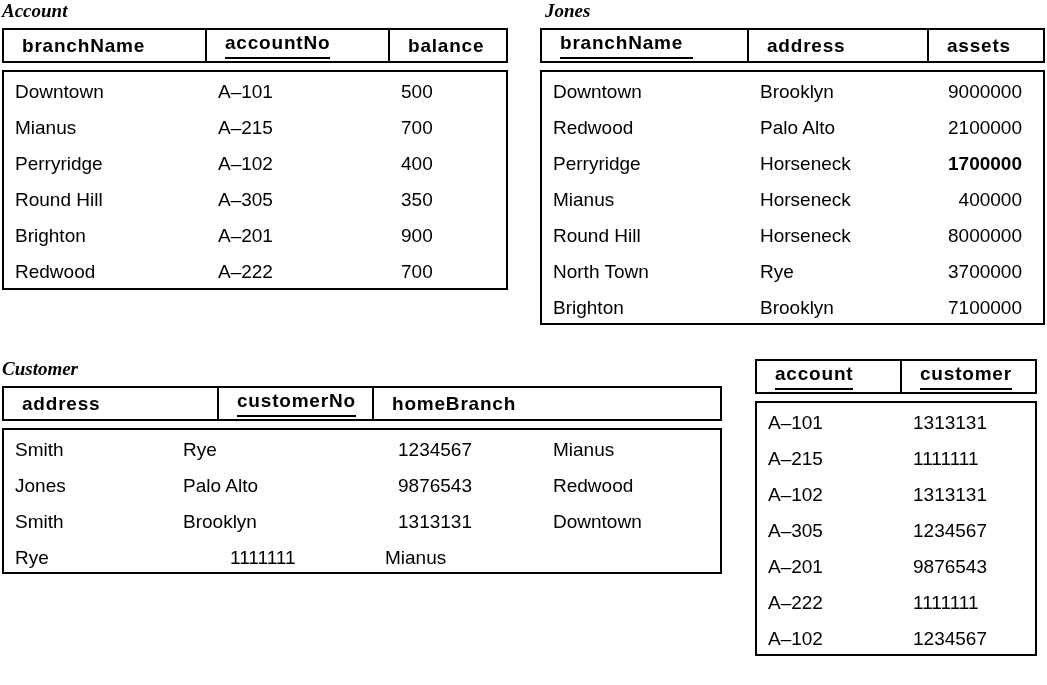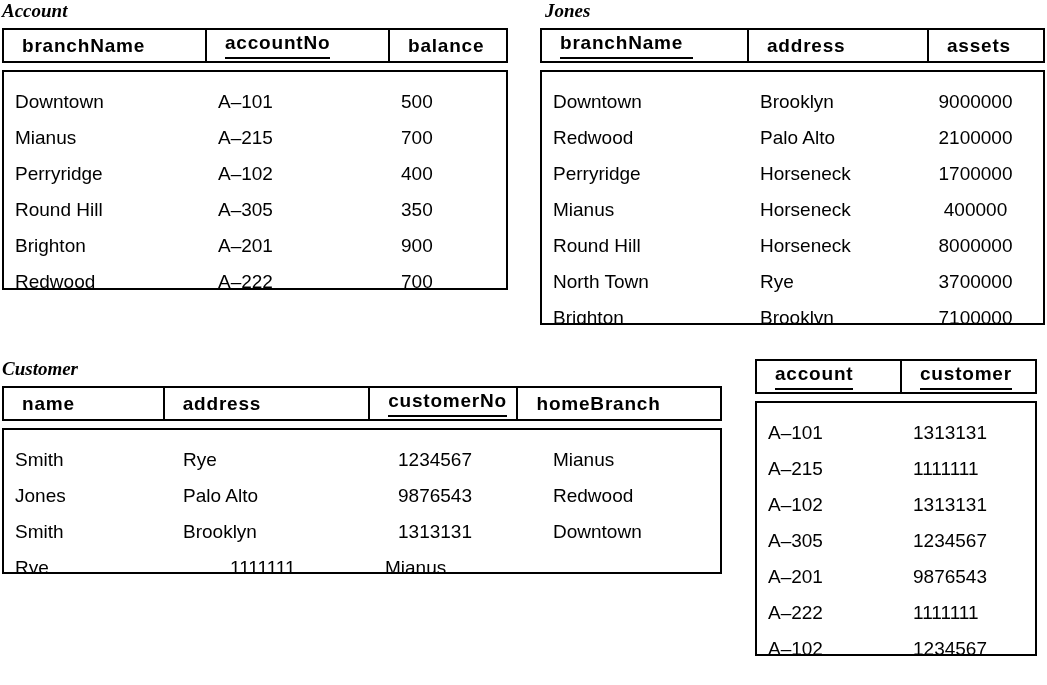--- a/index.html
+++ b/index.html
@@ -23,28 +23,28 @@
     padding-left:18px; overflow:hidden;
   }
   .hcell:not(:last-child) { border-right:2px solid #000; }
   .hlabel {
     font-weight:bold; font-size:19px; letter-spacing:0.8px; white-space:nowrap;
   }
   .hlabel.key { border-bottom:2px solid #000; padding-bottom:3px; }
   .hlabel.key-trail { padding-right:10px; }
   .tbody {
     box-sizing:border-box; border:2px solid #000; margin-top:7px;
-    padding-top:12px; overflow:hidden; background:#fff;
+    padding-top:2px; overflow:hidden; background:#fff;
   }
   .trow { display:flex; align-items:center; height:36px; }
   .tcell {
     box-sizing:border-box; padding-left:11px; font-size:19px;
     white-space:nowrap; overflow:hidden;
   }
-  .tcell.right { text-align:center; padding-left:0; padding-right:21px; }
+  .tcell.right { text-align:right; padding-left:0; padding-right:21px; }
 </style>
 </head>
 <body>
 
 <div class="canvas">
 
   <section class="tgroup" style="left:2px; top:1px; width:506px">
     <div class="ttitle">Account</div>
     <div class="thead">
       <div class="hcell" style="width:203px">
@@ -111,21 +111,21 @@
           <div class="tcell right" style="width: 114px;">9000000</div>
         </div>
         <div class="trow">
           <div class="tcell" style="width: 207px;">Redwood</div>
           <div class="tcell" style="width: 180px;">Palo Alto</div>
           <div class="tcell right" style="width: 114px;">2100000</div>
         </div>
         <div class="trow">
           <div class="tcell" style="width: 207px;">Perryridge</div>
           <div class="tcell" style="width: 180px;">Horseneck</div>
-          <div class="tcell right" style="width: 114px;">1700000</div>
+          <div class="tcell right" style="width: 114px; font-weight: bold;">1700000</div>
         </div>
         <div class="trow">
           <div class="tcell" style="width: 207px;">Mianus</div>
           <div class="tcell" style="width: 180px;">Horseneck</div>
           <div class="tcell right" style="width: 114px;">400000</div>
         </div>
         <div class="trow">
           <div class="tcell" style="width: 207px;">Round Hill</div>
           <div class="tcell" style="width: 180px;">Horseneck</div>
           <div class="tcell right" style="width: 114px;">8000000</div>
@@ -139,23 +139,20 @@
           <div class="tcell" style="width: 207px;">Brighton</div>
           <div class="tcell" style="width: 180px;">Brooklyn</div>
           <div class="tcell right" style="width: 114px;">7100000</div>
         </div>
       </div>
   </section>
 
   <section class="tgroup" style="left:2px; top:359px; width:720px">
     <div class="ttitle">Customer</div>
     <div class="thead">
-      <div class="hcell" style="width:168px">
-        <span class="hlabel">name</span>
-      </div>
       <div class="hcell" style="width:215px">
         <span class="hlabel">address</span>
       </div>
       <div class="hcell" style="width:155px">
         <span class="hlabel key">customerNo</span>
       </div>
       <div class="hcell" style="width:211px">
         <span class="hlabel">homeBranch</span>
       </div>
     </div>

